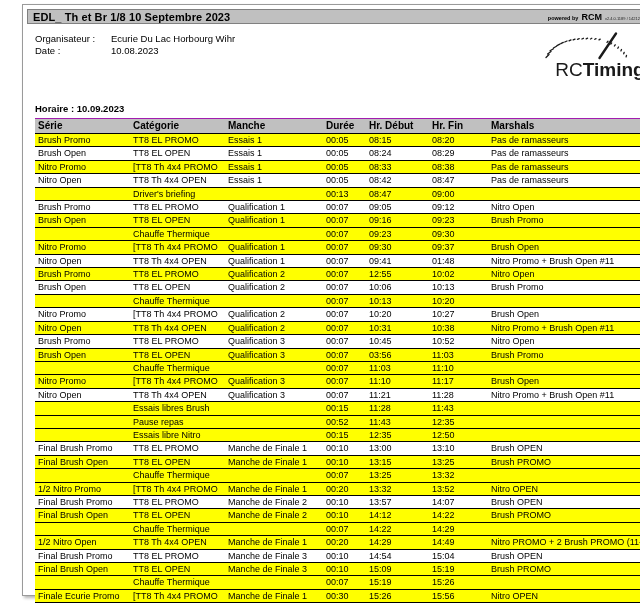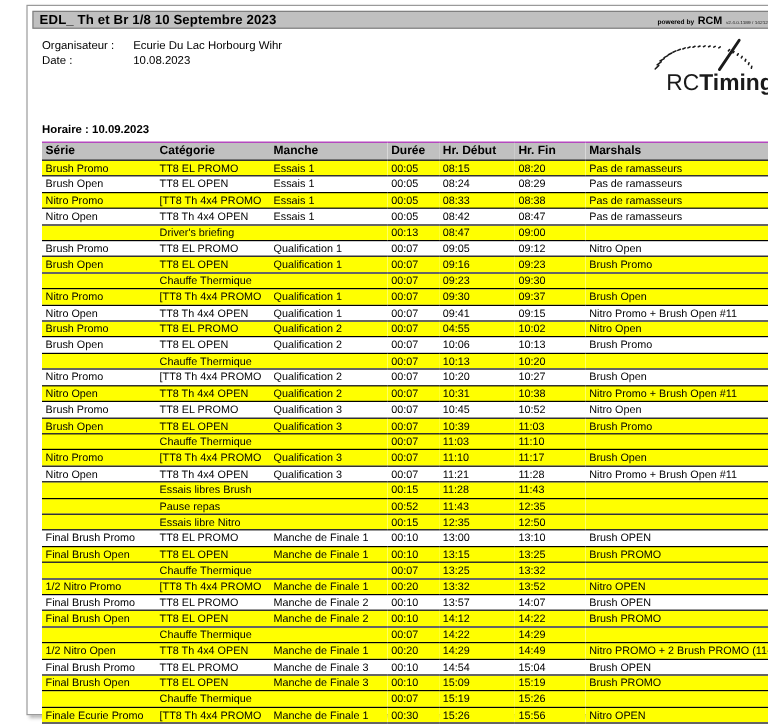--- a/index.html
+++ b/index.html
@@ -323,29 +323,29 @@
             <td class="c-debut">09:30</td>
             <td class="c-fin">09:37</td>
             <td class="c-mar">Brush Open</td>
           </tr>
           <tr class="row-white">
             <td class="c-serie">Nitro Open</td>
             <td class="c-cat">TT8 Th 4x4 OPEN</td>
             <td class="c-manche">Qualification 1</td>
             <td class="c-duree">00:07</td>
             <td class="c-debut">09:41</td>
-            <td class="c-fin">09:15</td>
+            <td class="c-fin">01:48</td>
             <td class="c-mar">Nitro Promo + Brush Open #11</td>
           </tr>
           <tr class="row-yellow">
             <td class="c-serie">Brush Promo</td>
             <td class="c-cat">TT8 EL PROMO</td>
             <td class="c-manche">Qualification 2</td>
             <td class="c-duree">00:07</td>
-            <td class="c-debut">04:55</td>
+            <td class="c-debut">12:55</td>
             <td class="c-fin">10:02</td>
             <td class="c-mar">Nitro Open</td>
           </tr>
           <tr class="row-white">
             <td class="c-serie">Brush Open</td>
             <td class="c-cat">TT8 EL OPEN</td>
             <td class="c-manche">Qualification 2</td>
             <td class="c-duree">00:07</td>
             <td class="c-debut">10:06</td>
             <td class="c-fin">10:13</td>
@@ -385,21 +385,21 @@
             <td class="c-duree">00:07</td>
             <td class="c-debut">10:45</td>
             <td class="c-fin">10:52</td>
             <td class="c-mar">Nitro Open</td>
           </tr>
           <tr class="row-yellow">
             <td class="c-serie">Brush Open</td>
             <td class="c-cat">TT8 EL OPEN</td>
             <td class="c-manche">Qualification 3</td>
             <td class="c-duree">00:07</td>
-            <td class="c-debut">10:39</td>
+            <td class="c-debut">03:56</td>
             <td class="c-fin">11:03</td>
             <td class="c-mar">Brush Promo</td>
           </tr>
           <tr class="row-yellow">
             <td class="c-serie"></td>
             <td class="c-cat">Chauffe Thermique</td>
             <td class="c-manche"></td>
             <td class="c-duree">00:07</td>
             <td class="c-debut">11:03</td>
             <td class="c-fin">11:10</td>

